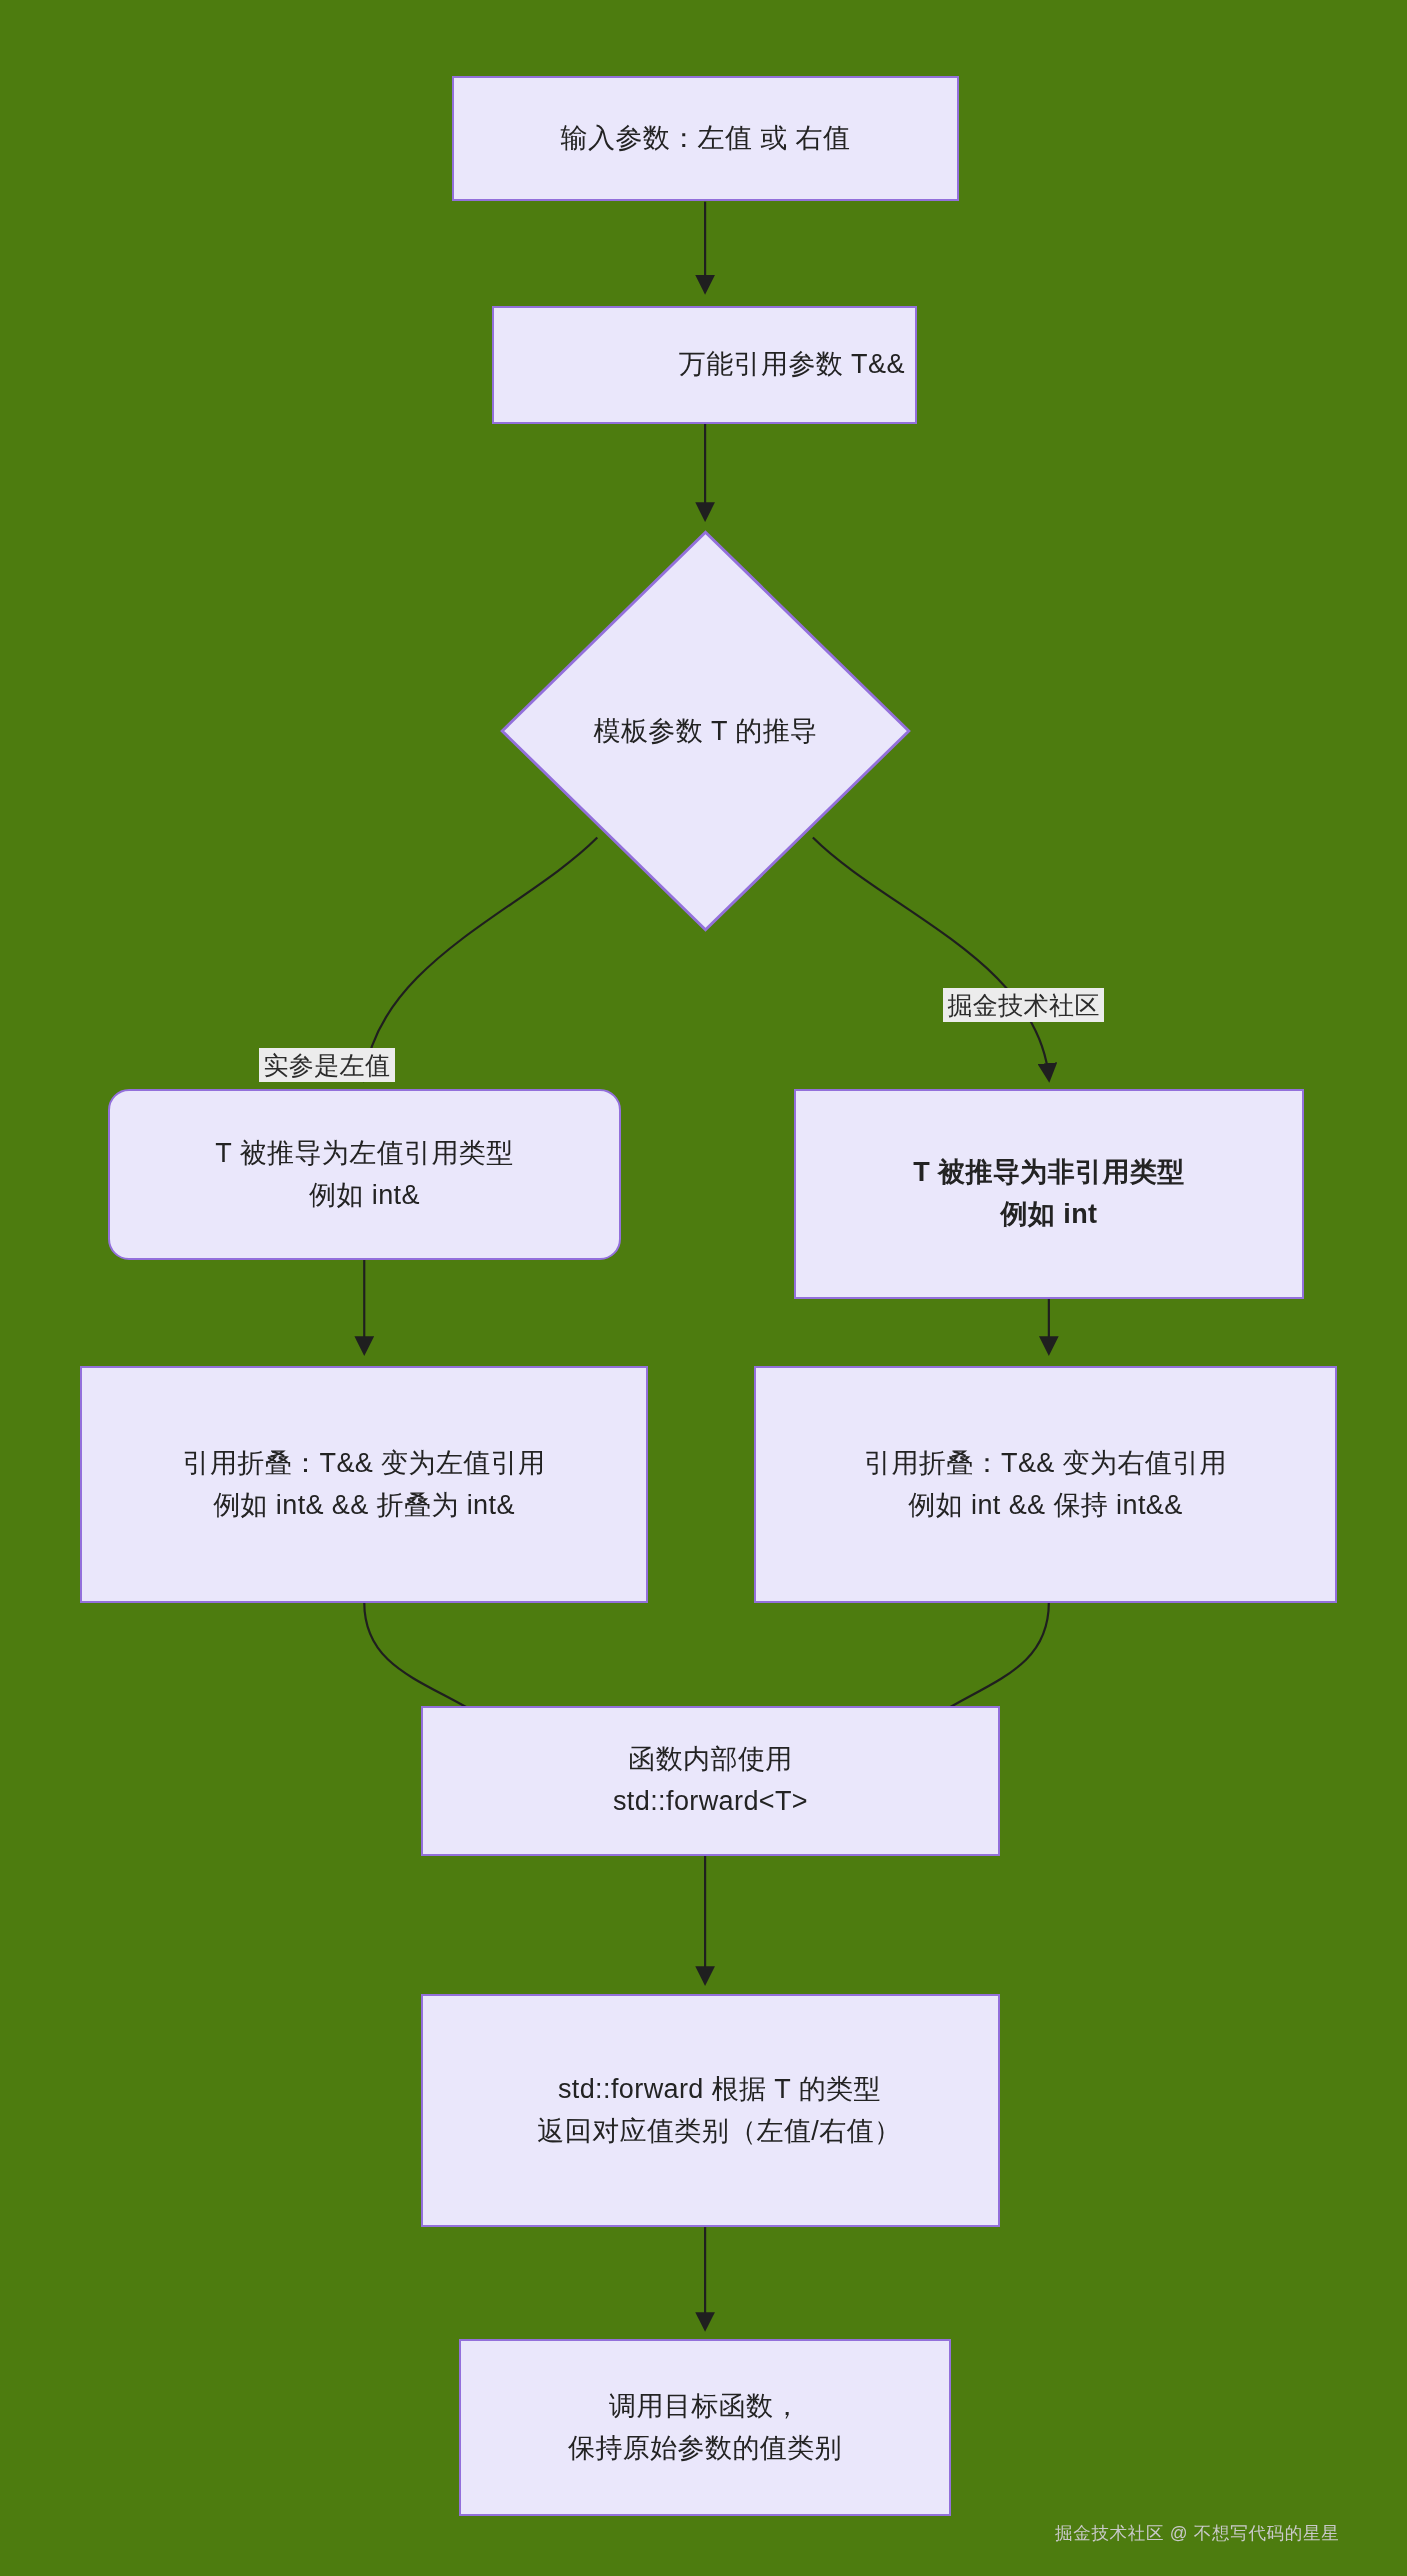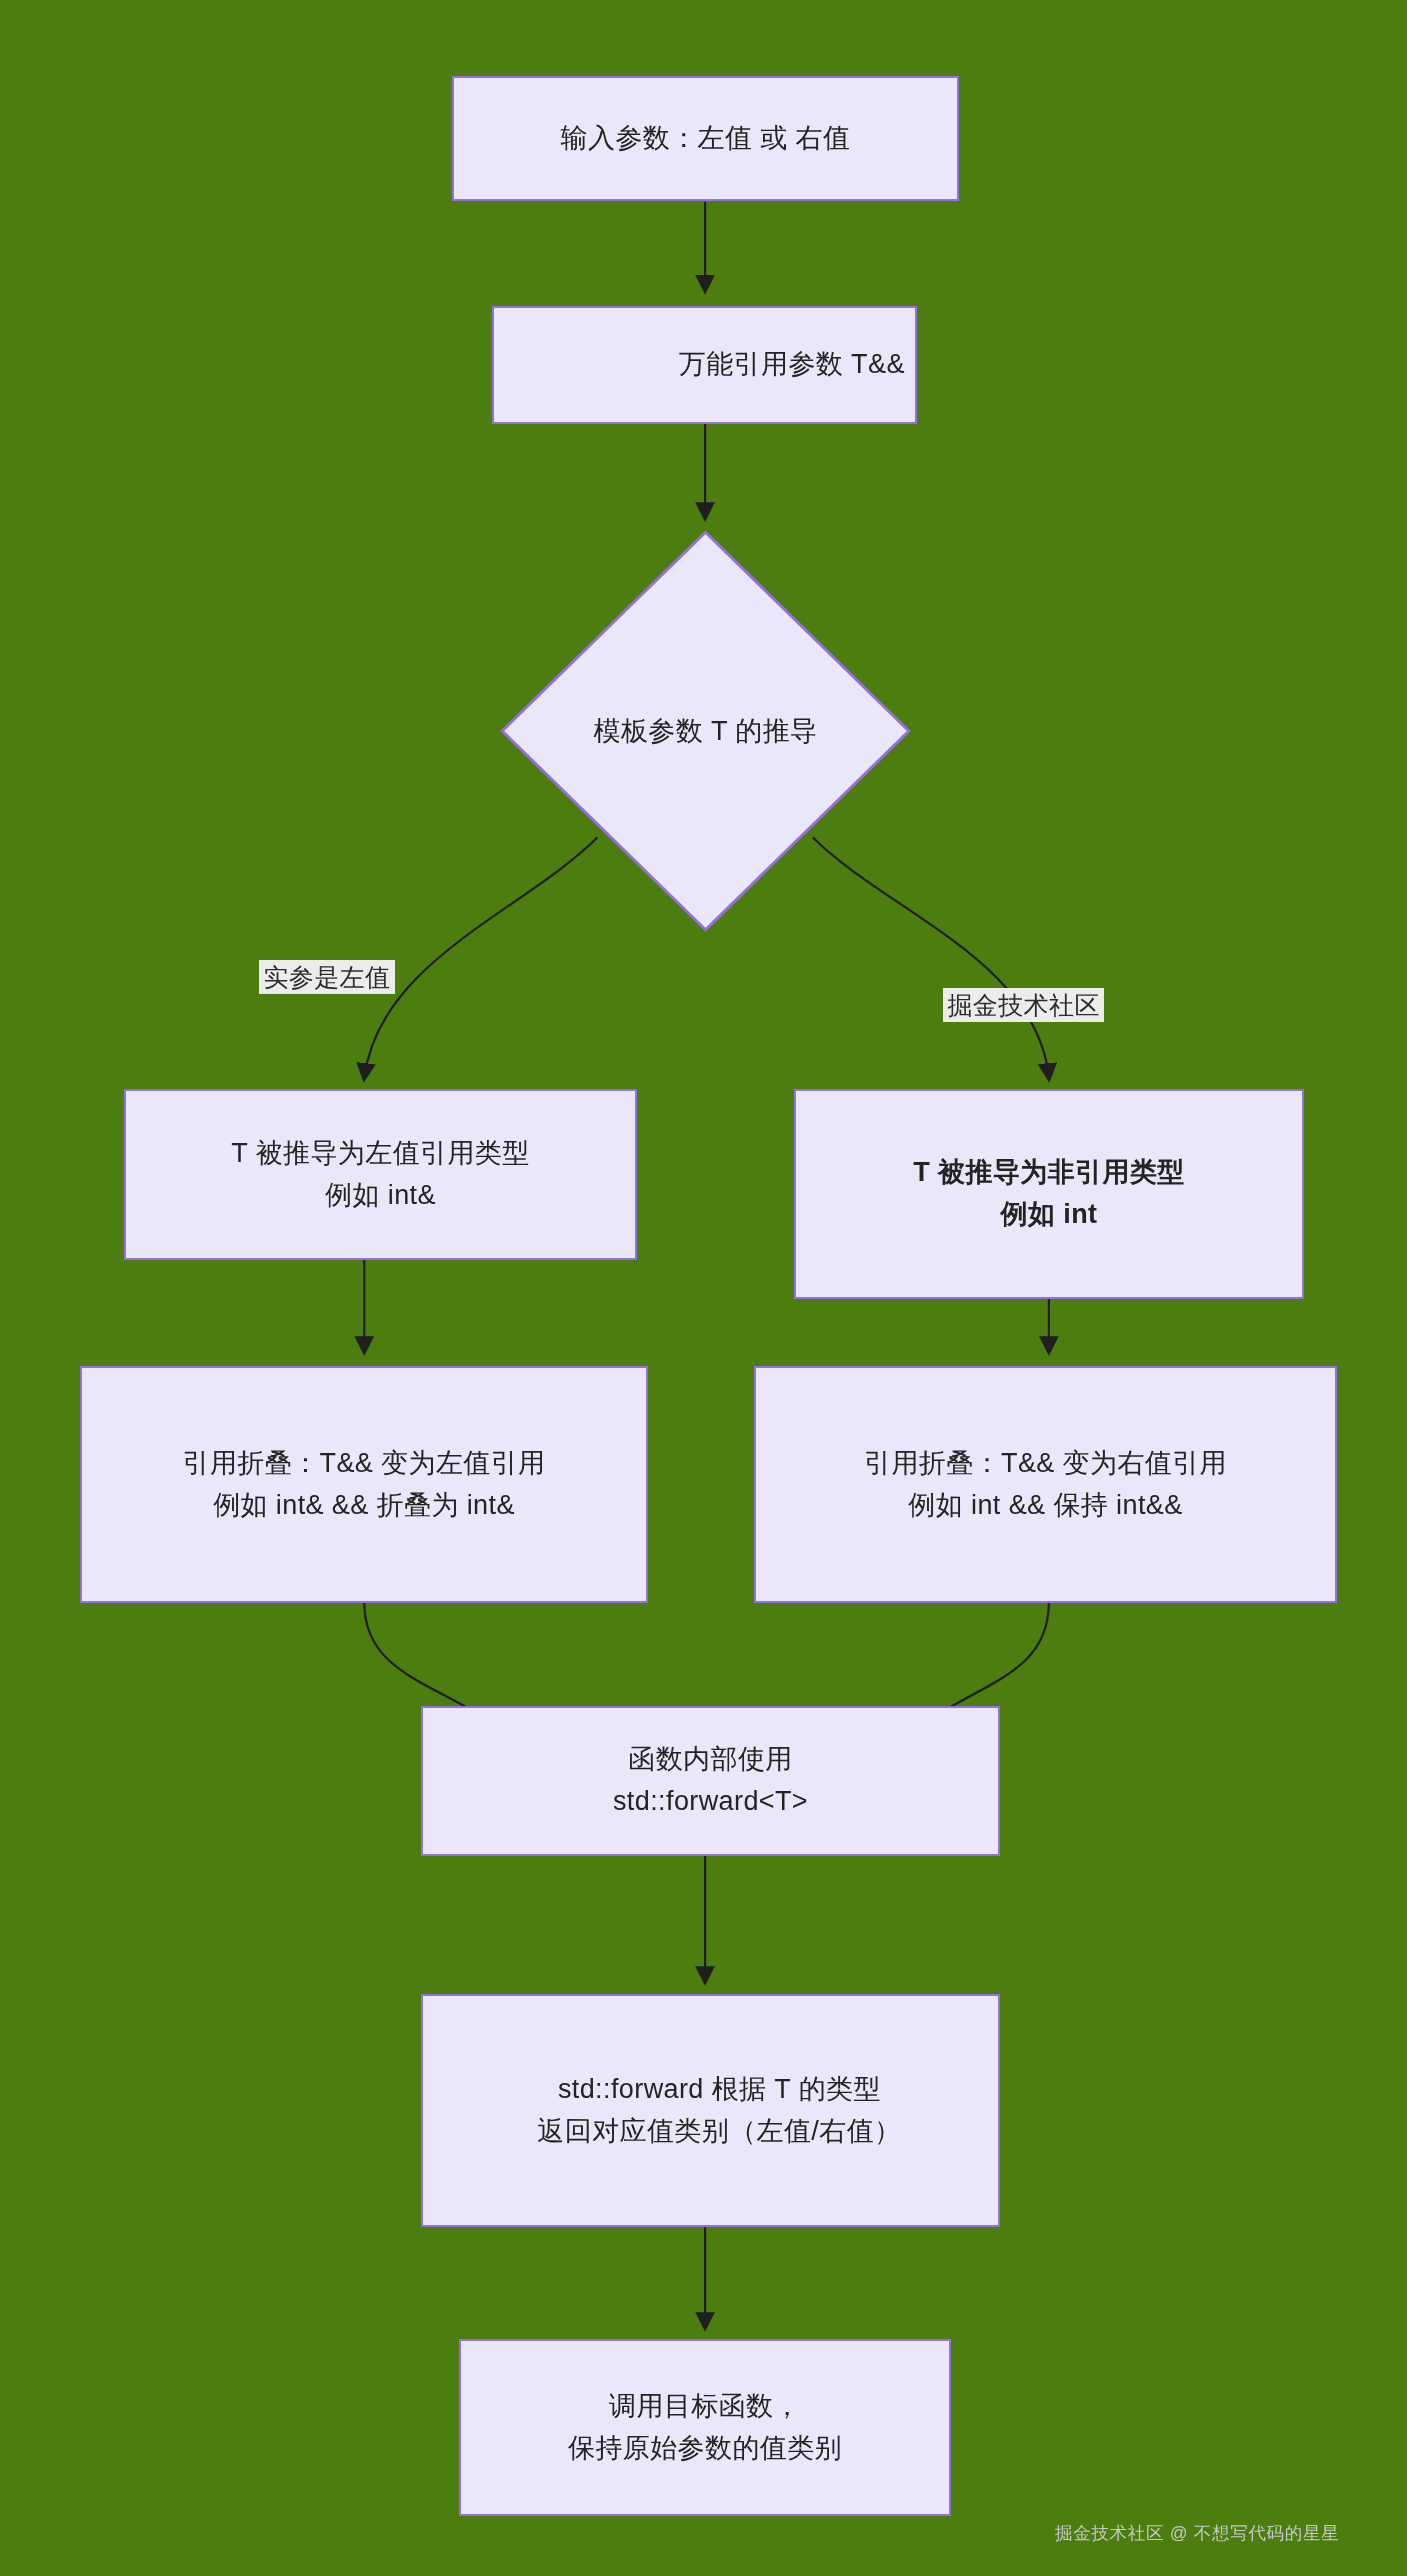--- a/index.html
+++ b/index.html
@@ -121,29 +121,29 @@
     <span>万能引用参数 T&amp;&amp;</span>
   </div>
 
   <div class="diamond-wrap" style="left:500px; top:530px; width:411px; height:402px;">
     <svg class="diamond-shape" viewBox="0 0 564 552" preserveAspectRatio="none">
       <polygon points="282,3 561,276 282,549 3,276" fill="#eae7fb" stroke="#9370db" stroke-width="4"></polygon>
     </svg>
     <span class="diamond-label">模板参数 T 的推导</span>
   </div>
 
-  <div class="edge-label" style="left:259px; top:960px;">
+  <div class="edge-label" style="left:259px; top:1048px;">
     <span>实参是左值</span>
   </div>
 
   <div class="edge-label" style="left:943px; top:988px;">
     <span>掘金技术社区</span>
   </div>
 
-  <div class="node" style="left:124px; top:1089px; width:513px; height:171px;">
+  <div class="node" style="left:108px; top:1089px; width:513px; height:171px;border-radius:21px;">
     <span>T 被推导为左值引用类型
 例如 int&amp;</span>
   </div>
 
   <div class="node" style="left:794px; top:1089px; width:510px; height:210px;font-weight:bold;">
     <span>T 被推导为非引用类型
 例如 int</span>
   </div>
 
   <div class="node" style="left:80px; top:1366px; width:568px; height:237px;">

